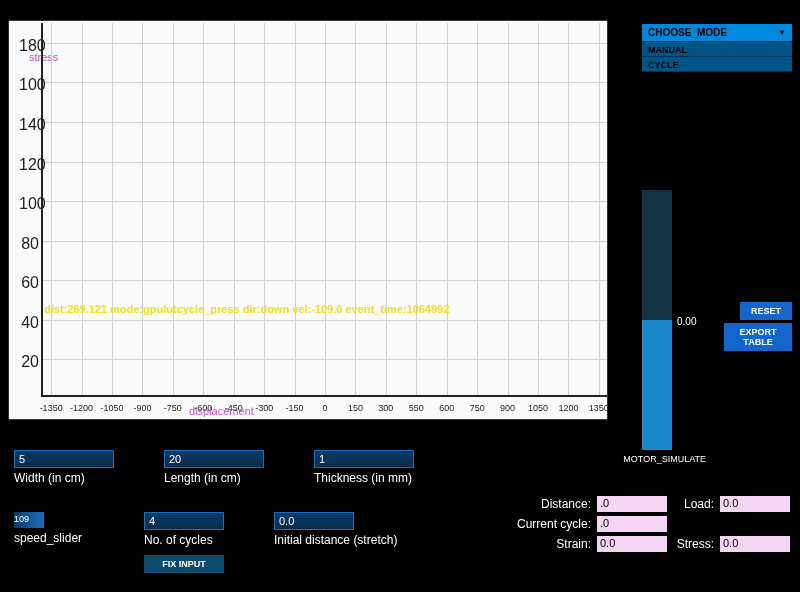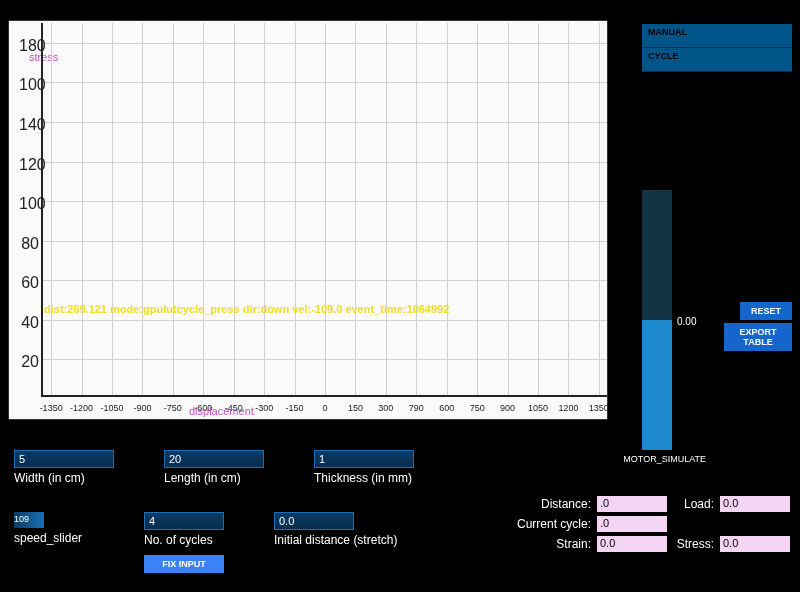--- a/index.html
+++ b/index.html
@@ -14,42 +14,42 @@
   .gline-v { top: 0; bottom: 0; width: 1px; }
   .axis-line-h { position: absolute; left: 32px; right: 0; height: 2px; background: #222; }
   .axis-line-v { position: absolute; top: 2px; bottom: 22px; width: 2px; background: #222; }
   .ytick { position: absolute; left: 10px; font-size: 16px; color: #222; width: 20px; text-align: right; }
   .xtick { position: absolute; bottom: 6px; font-size: 9px; color: #222; transform: translateX(-50%); white-space: nowrap; }
   .chart-overlay-text { position: absolute; left: 35px; top: 282px; color: #f0e020; font-size: 11px; font-weight: bold; }
   
   .mode-panel { position: absolute; right: 8px; top: 24px; width: 150px; }
   .mode-sel { background: #0088dd; color: #000; font-size: 10px; font-weight: bold; padding: 3px 6px; height: 18px; display:flex; align-items:center; justify-content:space-between; border-bottom: 1px solid #003355; cursor:pointer; }
   .mode-sel .tri { font-size: 8px; }
-  .mode-opt { background: #005588; color: #000; font-size: 9px; font-weight: bold; padding: 3px 6px; height: 24px; border-bottom: 1px solid #003355; cursor:pointer; }
+  .mode-opt { background: #005588; color: #000; font-size: 9px; font-weight: bold; padding: 3px 6px; height: 15px; border-bottom: 1px solid #003355; cursor:pointer; }
   
   .vbar-wrap { position: absolute; right: 128px; top: 190px; width: 30px; height: 260px; }
   .vbar { width: 100%; height: 100%; background: linear-gradient(to bottom, #113344 0%, #113344 50%, #1e88cc 50%, #1e88cc 100%); }
   .vbar-val { position: absolute; left: 35px; top: 126px; font-size: 10px; color: #fff; }
   .vbar-label { position: absolute; right: 94px; top: 454px; font-size: 9px; color: #fff; }
   
   .btn { text-align: center; font-size: 9px; font-weight: bold; padding: 4px 2px; margin-bottom: 3px; cursor:pointer; color: #fff; }
   .btn-blue { background: #1566cc; }
   .btn-red { background: #cc1414; }
   .btn-stack { position: absolute; right: 8px; top: 302px; width: 68px; }
   
   .input-box { background: linear-gradient(to bottom, #0a3c66, #0a2c4c); border: 1px solid #1a70b8; color: #fff; font-size: 11px; padding: 2px 4px; width: 100px; height: 18px; }
   .field-label { color: #fff; font-size: 12px; margin-top: 3px; }
   
   .controls-row1 { position: absolute; left: 14px; top: 450px; display:flex; gap: 50px; }
   .controls-row2 { position: absolute; left: 14px; top: 512px; display:flex; gap: 50px; align-items:flex-start;}
   .ctrl-col { display:flex; flex-direction:column; }
   
   .slider-box { background: linear-gradient(to right, #0a3c66 0%, #1a70b8 38%, #000 38%, #000 100%); width: 80px; height: 16px; position:relative; font-size:9px; color:#fff; padding:2px 0; }
   
-  .fix-btn { background: #3b82f6; color:#fff; font-size:9px; font-weight:bold; text-align:center; padding:4px 0; width:80px; margin-top:8px; cursor:pointer;}
+  .fix-btn { background: #0c4a6e; color:#fff; font-size:9px; font-weight:bold; text-align:center; padding:4px 0; width:80px; margin-top:8px; cursor:pointer;}
   
   .readout-block { position: absolute; right: 10px; top: 496px; display:grid; grid-template-columns: auto 70px 45px 70px; gap: 4px 4px; align-items:center; font-size:12px; }
   .readout-block .lbl { text-align:right; padding-right:2px; }
   .readout-val { background: #f4d6f4; color:#000; font-size:11px; padding:1px 3px; height:16px; min-width:50px; }
 </style>
 </head>
 <body>
 
 <div class="chart-area">
   <div class="chart-ylabel">stress</div>
@@ -102,33 +102,37 @@
       <div class="xtick" style="left: 103px;">-1050</div>
       <div class="xtick" style="left: 133.429px;">-900</div>
       <div class="xtick" style="left: 163.857px;">-750</div>
       <div class="xtick" style="left: 194.286px;">-600</div>
       <div class="xtick" style="left: 224.714px;">-450</div>
       <div class="xtick" style="left: 255.143px;">-300</div>
       <div class="xtick" style="left: 285.571px;">-150</div>
       <div class="xtick" style="left: 316px;">0</div>
       <div class="xtick" style="left: 346.429px;">150</div>
       <div class="xtick" style="left: 376.857px;">300</div>
-      <div class="xtick" style="left: 407.286px;">790</div>
+      <div class="xtick" style="left: 407.286px;">550</div>
       <div class="xtick" style="left: 437.714px;">600</div>
       <div class="xtick" style="left: 468.143px;">750</div>
       <div class="xtick" style="left: 498.571px;">900</div>
       <div class="xtick" style="left: 529px;">1050</div>
       <div class="xtick" style="left: 559.429px;">1200</div>
       <div class="xtick" style="left: 589.857px;">1350</div>
     </div>
   <div class="chart-overlay-text">dist:269.121 mode:gpulutcycle_press dir:down vel:-109.0 event_time:1064992</div>
   <div class="chart-xlabel">displacement</div>
 </div>
 
 <div class="mode-panel">
+  <div class="mode-sel">
+    <span>CHOOSE_MODE</span>
+    <span class="tri">▼</span>
+  </div>
   <div class="mode-opt">MANUAL</div>
   <div class="mode-opt">CYCLE</div>
 </div>
 
 <div class="vbar-wrap">
   <div class="vbar"></div>
   <div class="vbar-val">0.00</div>
 </div>
 <div class="vbar-label">MOTOR_SIMULATE</div>
 

